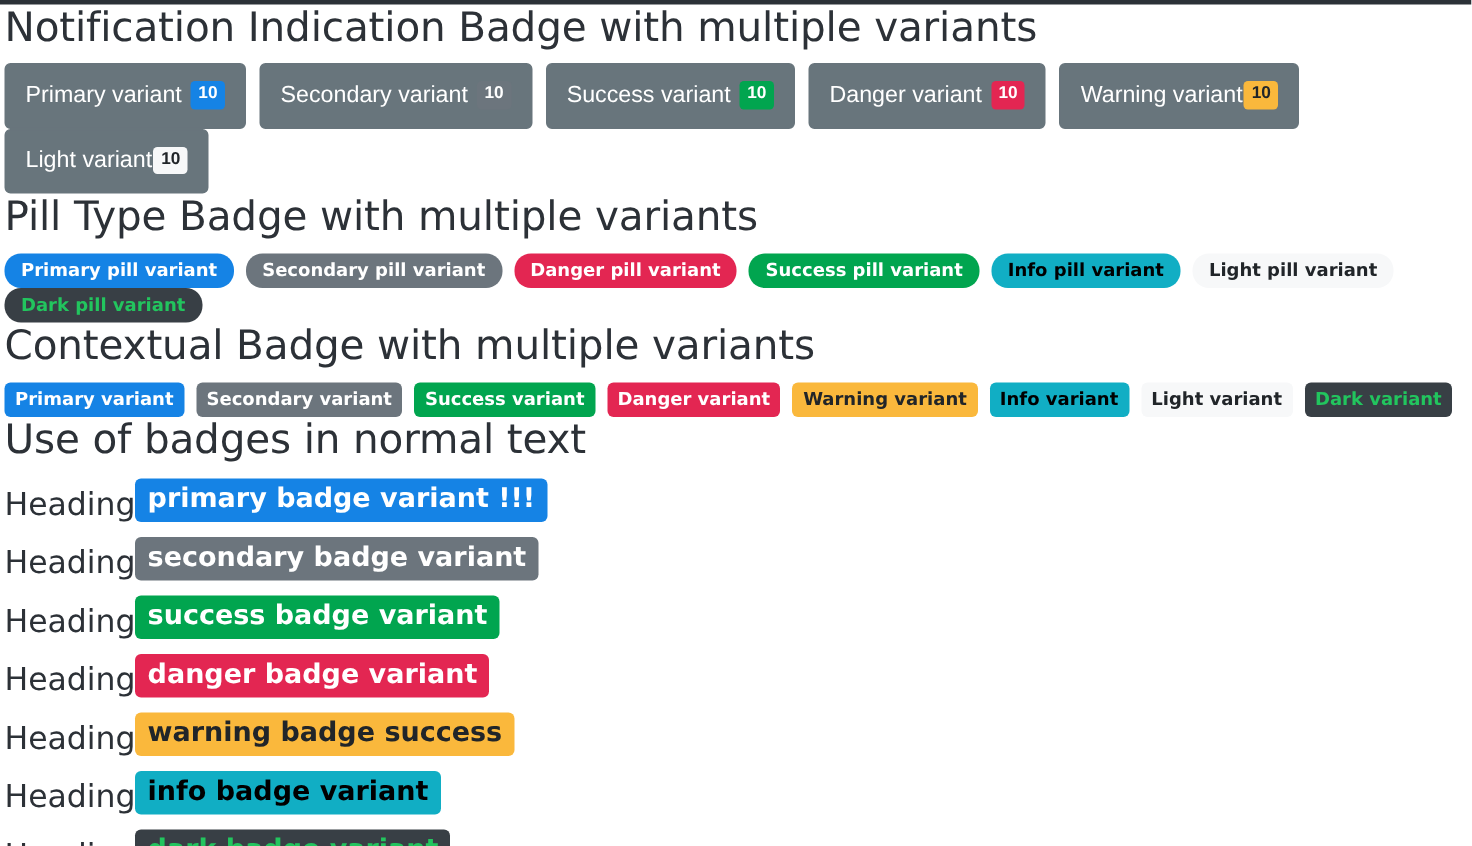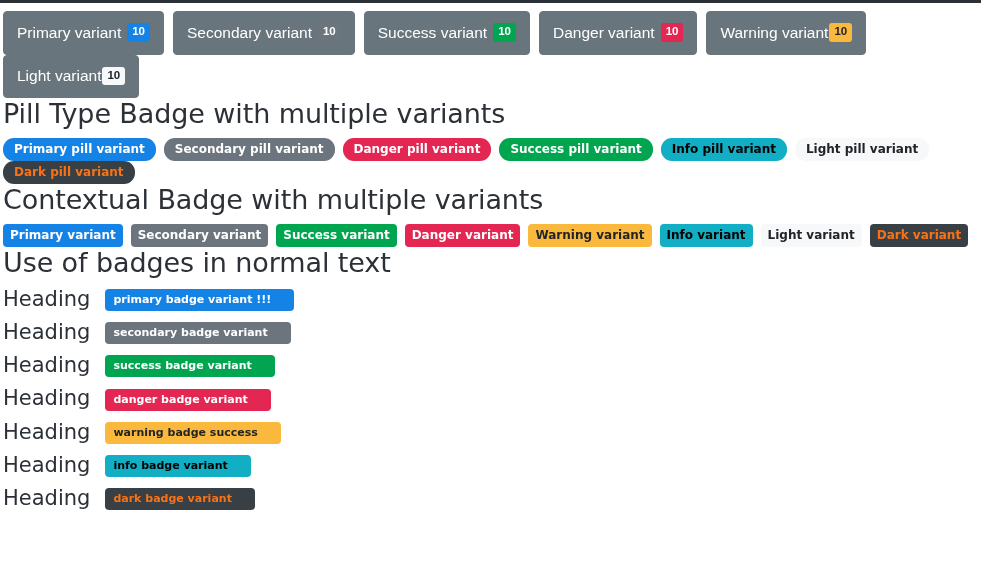--- a/index.html
+++ b/index.html
@@ -73,21 +73,21 @@
   .btn .badge-num.gap-none { margin-left: 1px; }
 
   
   .bg-primary   { background:#1583e5; color:#ffffff; }
   .bg-secondary { background:#6c757d; color:#ffffff; }
   .bg-success   { background:#01a54f; color:#ffffff; }
   .bg-danger    { background:#e32652; color:#ffffff; }
   .bg-warning   { background:#fab83c; color:#212529; }
   .bg-info      { background:#11aec4; color:#000000; }
   .bg-light     { background:#f7f8f9; color:#212529; }
-  .bg-dark      { background:#383f45; color:#f97316; }
+  .bg-dark      { background:#383f45; color:#22c55e; }
 
   
   .badge-row {
     display: flex;
     flex-wrap: wrap;
     align-items: center;
     gap: 0 8px;
     margin-top: 9px;
   }
   .badge {
@@ -112,37 +112,38 @@
     align-items: flex-end;
     margin-top: 10px;
   }
   .text-line .heading-txt {
     font-size: 21px;
     font-weight: 400;
     color: #2c3137;
     line-height: 1.1;
   }
   .text-line .badge {
-    font-size: 11px;
-    padding: 5px 23px 6px 8px;
+    font-size: 18px;
+    padding: 5px 8px 6px 8px;
     border-radius: 4px;
-    margin-left: 15px;
+    margin-left: 0px;
   }
 
   .sp-1 { margin-top: 18px; }
   .sp-2 { margin-top: 21px; }
   .sp-3 { margin-top: 18px; }
 </style>
 </head>
 <body>
 
 <div class="topstrip"></div>
 
 <div class="page">
 
+  <h2 class="section-title">Notification Indication Badge with multiple variants</h2>
   <div class="btn-row" id="notif-row">
       <button class="btn">
         <span>Primary variant</span>
         <span class="badge-num bg-primary">10</span>
       </button>
       <button class="btn">
         <span>Secondary variant</span>
         <span class="badge-num bg-secondary">10</span>
       </button>
       <button class="btn">

